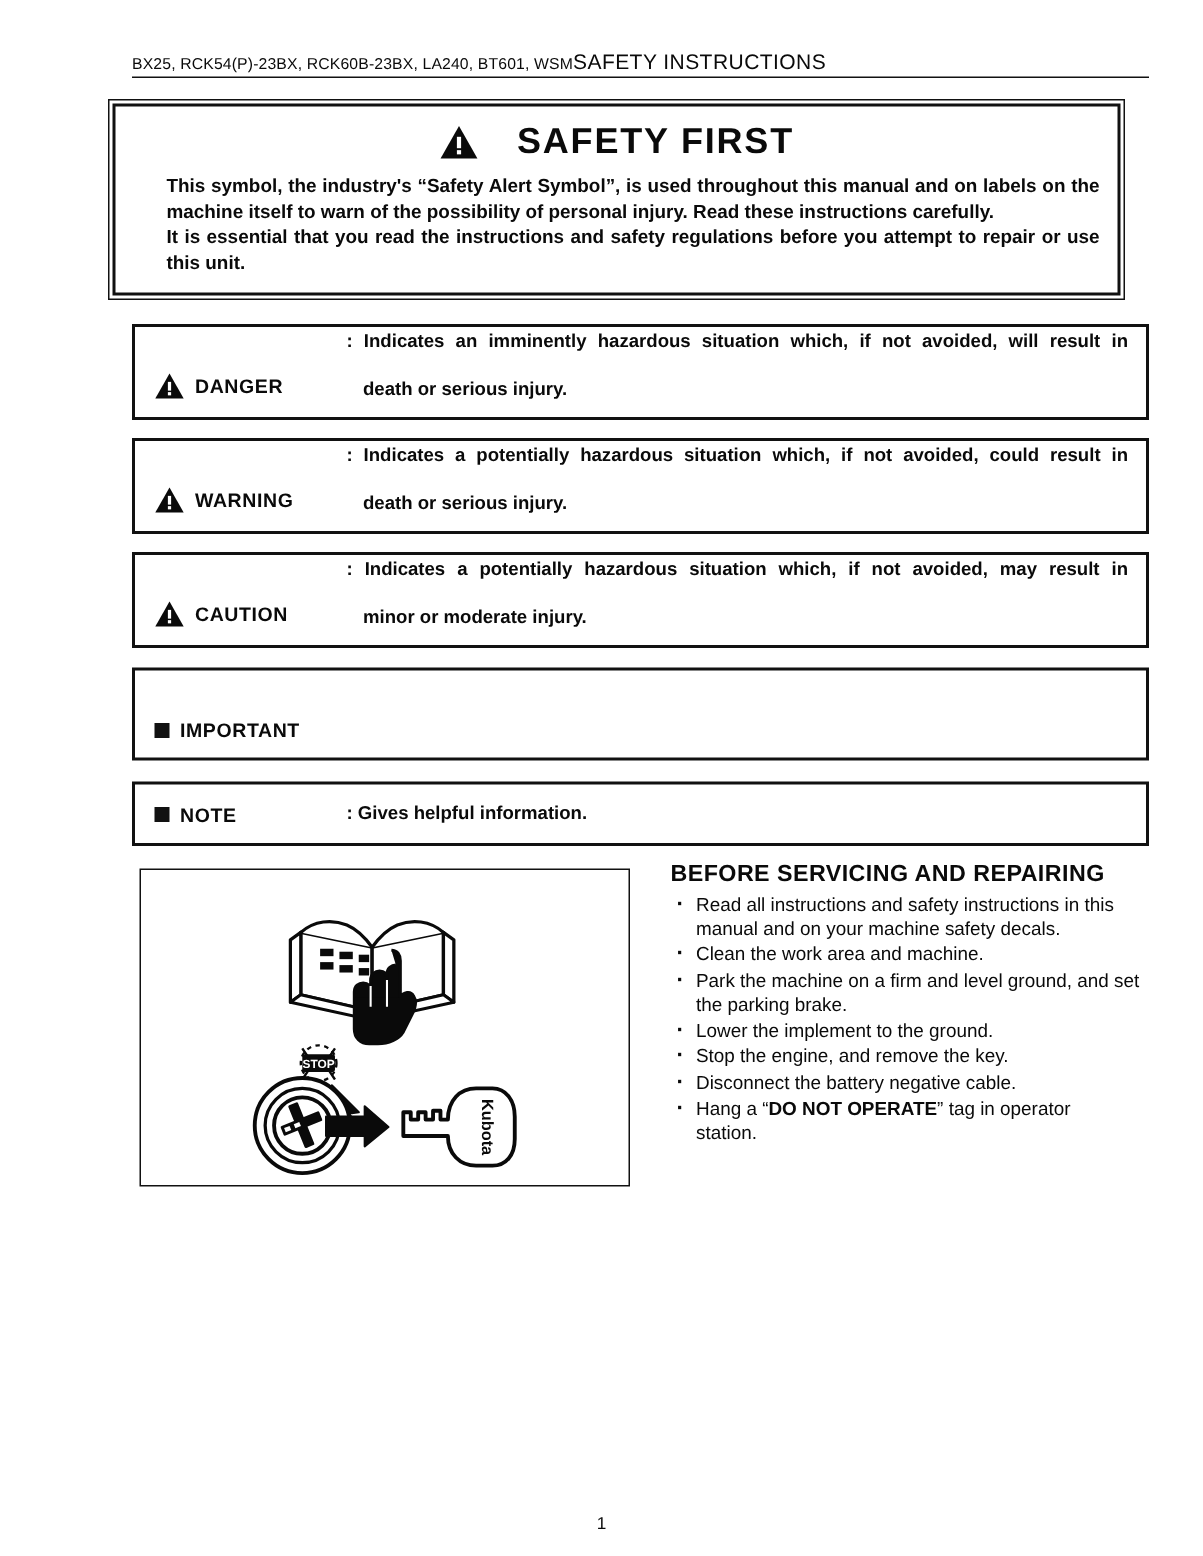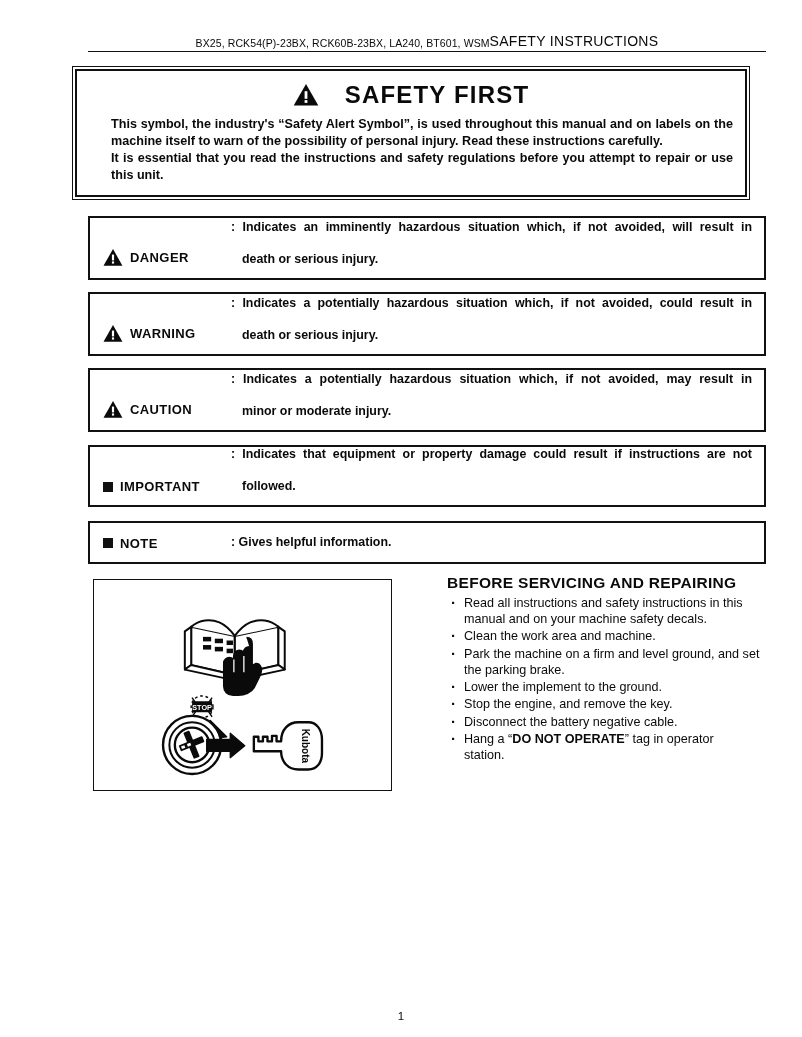--- a/index.html
+++ b/index.html
@@ -16,21 +16,21 @@
     overflow: hidden;
   }
 
   
   .page-header {
     position: absolute;
     left: 88px;
     top: 33px;
     width: 678px;
     display: flex;
-    justify-content: center;
+    justify-content: flex-start;
     align-items: flex-end;
     border-bottom: 1.5px solid #111;
     padding-bottom: 2px;
   }
   .hdr-left {
     font-size: 10.5px;
     letter-spacing: .1px;
     white-space: nowrap;
   }
   .hdr-right {
@@ -142,21 +142,21 @@
   #box-important { top: 445px; height: 62px; }
   #box-note      { top: 521px; height: 43px; align-items: center; }
 
   #box-note .sig-text-cell { font-size: 12.4px; }
 
   
   .illus-box {
     position: absolute;
     left: 93px;
     top: 579px;
-    width: 299px;
+    width: 327px;
     height: 212px;
     box-sizing: border-box;
     border: 1.5px solid #111;
     background: #fff;
   }
 
   
   .before-section {
     position: absolute;
     left: 447px;
@@ -281,24 +281,20 @@
     <p class="sig-line1">: Indicates a potentially hazardous situation which, if not avoided, may result in</p>
     <p class="sig-line2">minor or moderate injury.</p>
   </div>
 </div>
 
 <div class="signal-box" id="box-important">
   <div class="sig-label-cell">
     <span class="sq-bullet"></span>
     <span class="sig-word">IMPORTANT</span>
   </div>
-  <div class="sig-text-cell">
-    <p class="sig-line1">: Indicates that equipment or property damage could result if instructions are not</p>
-    <p class="sig-line2">followed.</p>
-  </div>
 </div>
 
 <div class="signal-box" id="box-note">
   <div class="sig-label-cell">
     <span class="sq-bullet"></span>
     <span class="sig-word">NOTE</span>
   </div>
   <div class="sig-text-cell">
     <p style="margin:0">: Gives helpful information.</p>
   </div>

